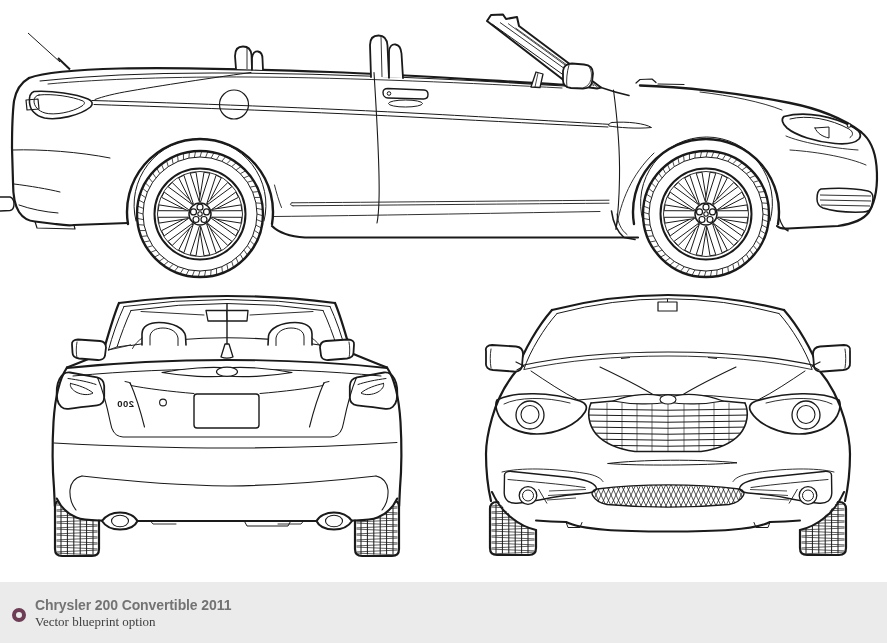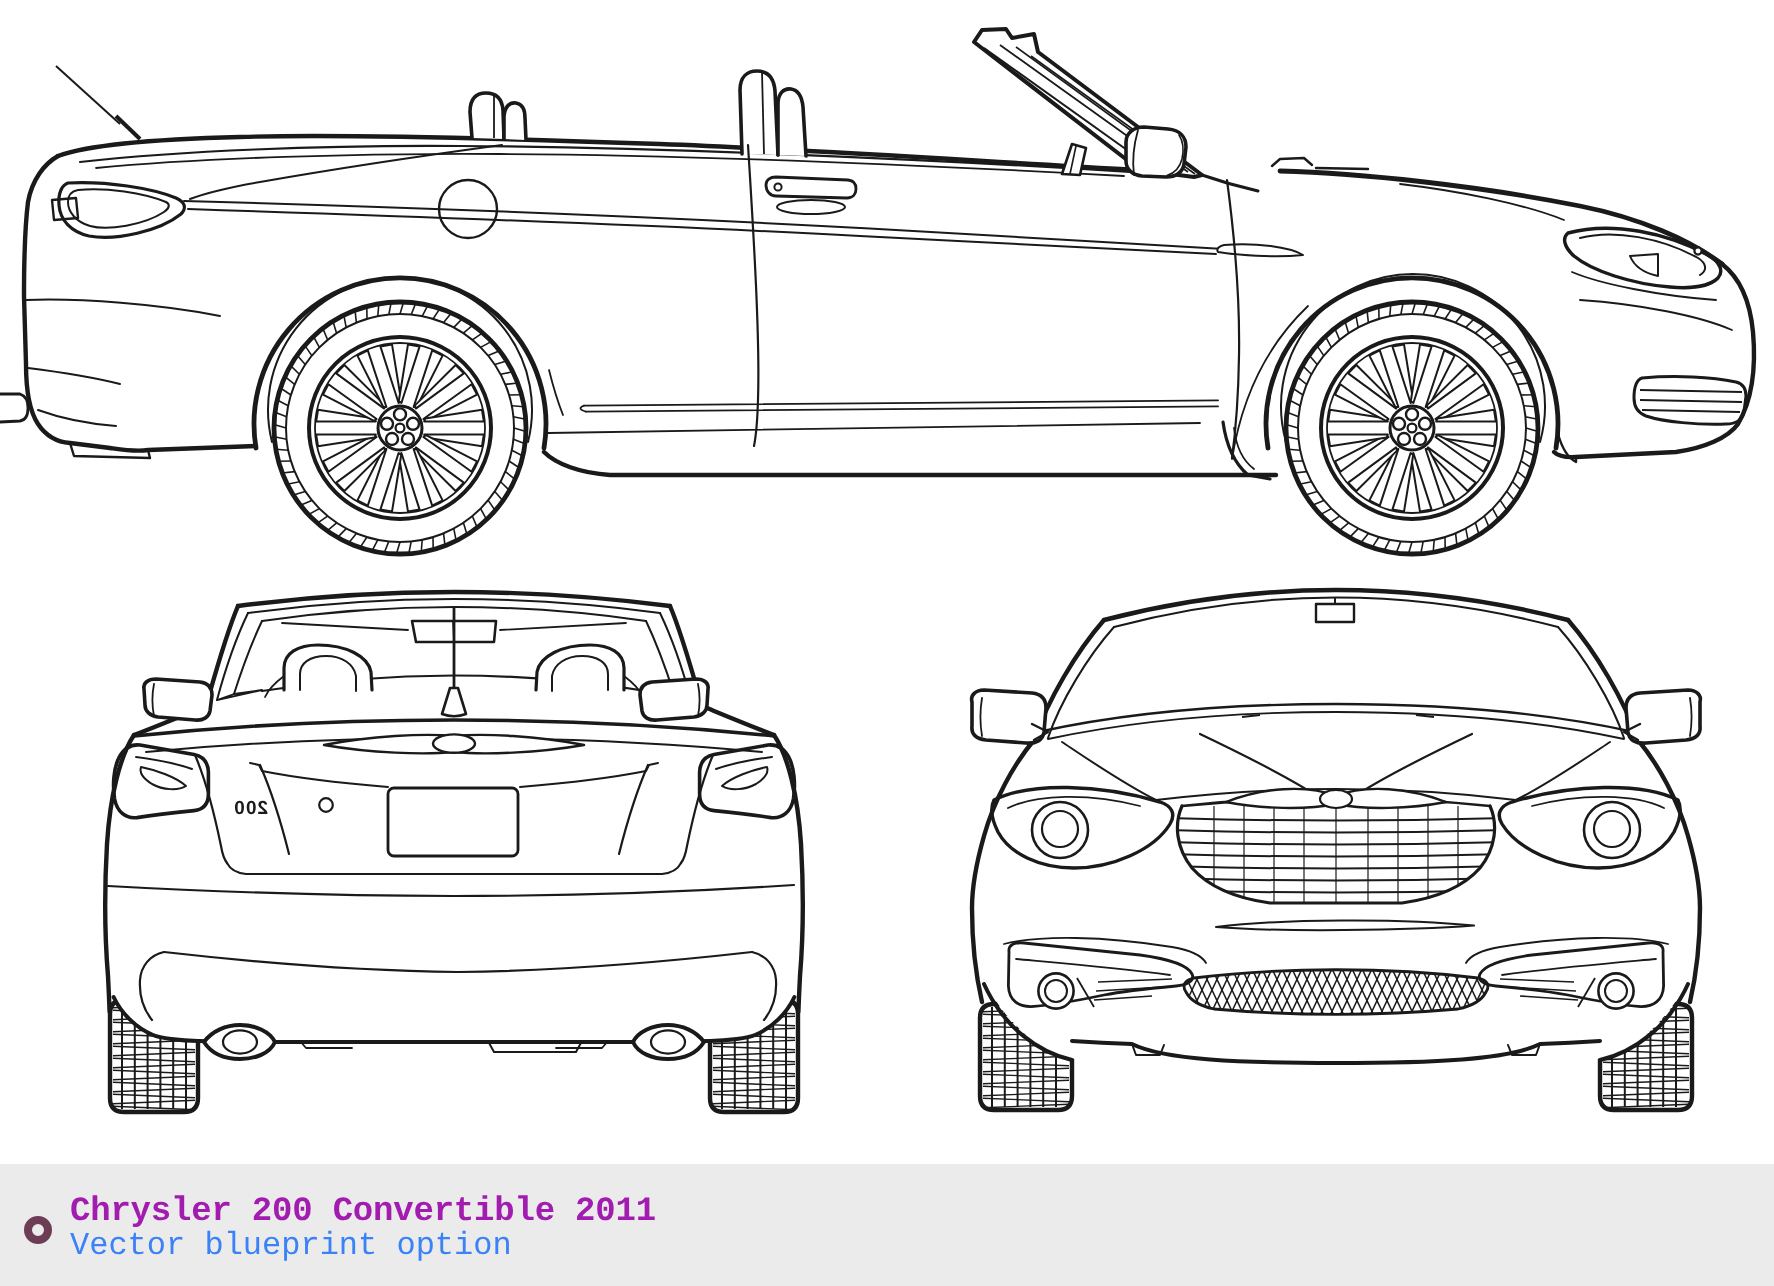--- a/index.html
+++ b/index.html
@@ -1,17 +1,17 @@
 <!DOCTYPE html>
 <html><head><meta charset="utf-8"><style>
 html,body{margin:0;padding:0;width:887px;height:643px;background:#ffffff;overflow:hidden}
 .footer{position:absolute;left:0;top:582px;width:887px;height:61px;background:#ebebeb}
 .ring{position:absolute;left:12px;top:608px;width:14px;height:14px;border:4.2px solid #6d3c55;border-radius:50%;box-sizing:border-box}
-.t1{position:absolute;left:35px;top:596.5px;font-family:Liberation Mono, monospace;font-weight:bold;font-size:17px;color:#a21caf;letter-spacing:-0.1px}
-.t2{position:absolute;left:35px;top:613.5px;font-family:Liberation Mono, monospace;font-size:16px;color:#3b82f6}
+.t1{position:absolute;left:35px;top:596.5px;font-family:Liberation Sans, sans-serif;font-weight:bold;font-size:14px;color:#737373;letter-spacing:-0.1px}
+.t2{position:absolute;left:35px;top:613.5px;font-family:Liberation Serif, serif;font-size:13px;color:#404040}
 </style></head>
 <body>
 <svg width="887" height="643" viewBox="0 0 887 643">
 <circle cx="200.0" cy="214.0" r="63.0" stroke="#1a1a1a" stroke-width="2.4" fill="none"></circle>
 <circle cx="200.0" cy="214.0" r="57.0" stroke="#1a1a1a" stroke-width="1.0" fill="none"></circle>
 <line x1="257.0" y1="214.0" x2="263.0" y2="215.8" stroke="#1a1a1a" stroke-width="0.8" stroke-linecap="butt"></line>
 <line x1="256.7" y1="219.6" x2="262.5" y2="221.9" stroke="#1a1a1a" stroke-width="0.8" stroke-linecap="butt"></line>
 <line x1="255.9" y1="225.1" x2="261.4" y2="228.0" stroke="#1a1a1a" stroke-width="0.8" stroke-linecap="butt"></line>
 <line x1="254.5" y1="230.5" x2="259.8" y2="234.0" stroke="#1a1a1a" stroke-width="0.8" stroke-linecap="butt"></line>
 <line x1="252.7" y1="235.8" x2="257.5" y2="239.7" stroke="#1a1a1a" stroke-width="0.8" stroke-linecap="butt"></line>

